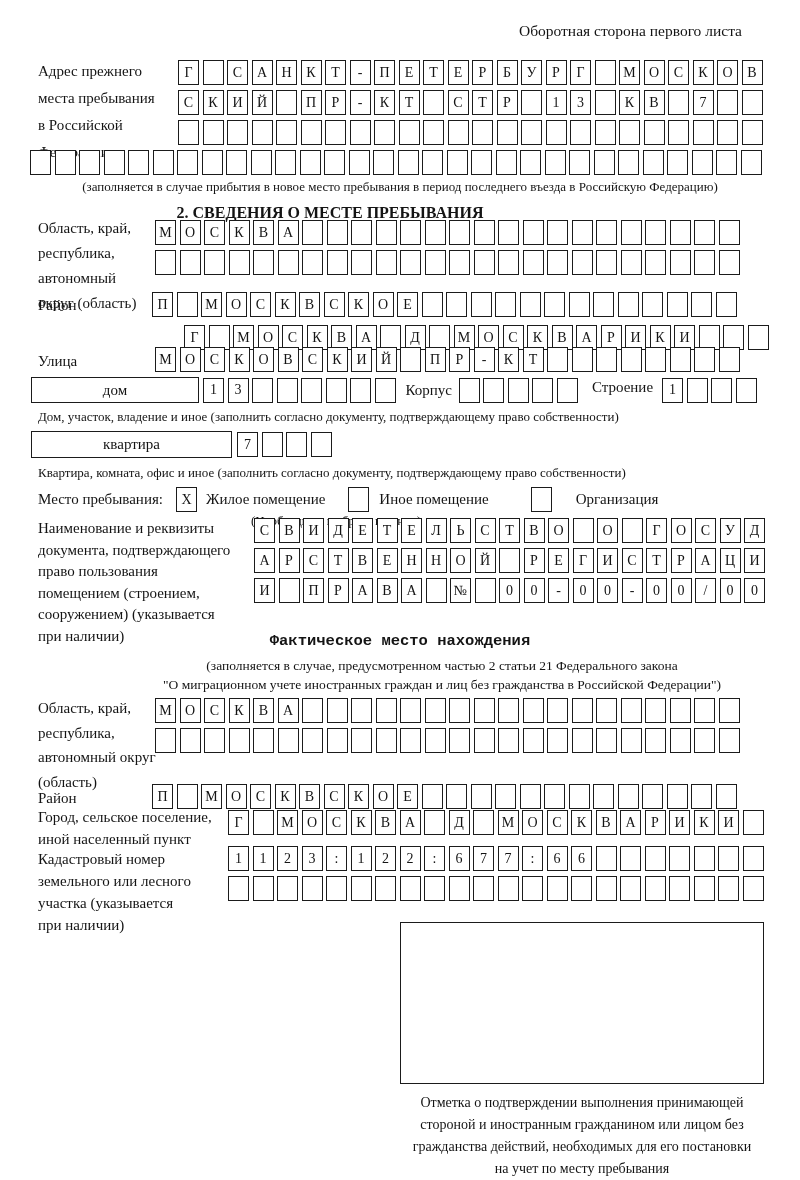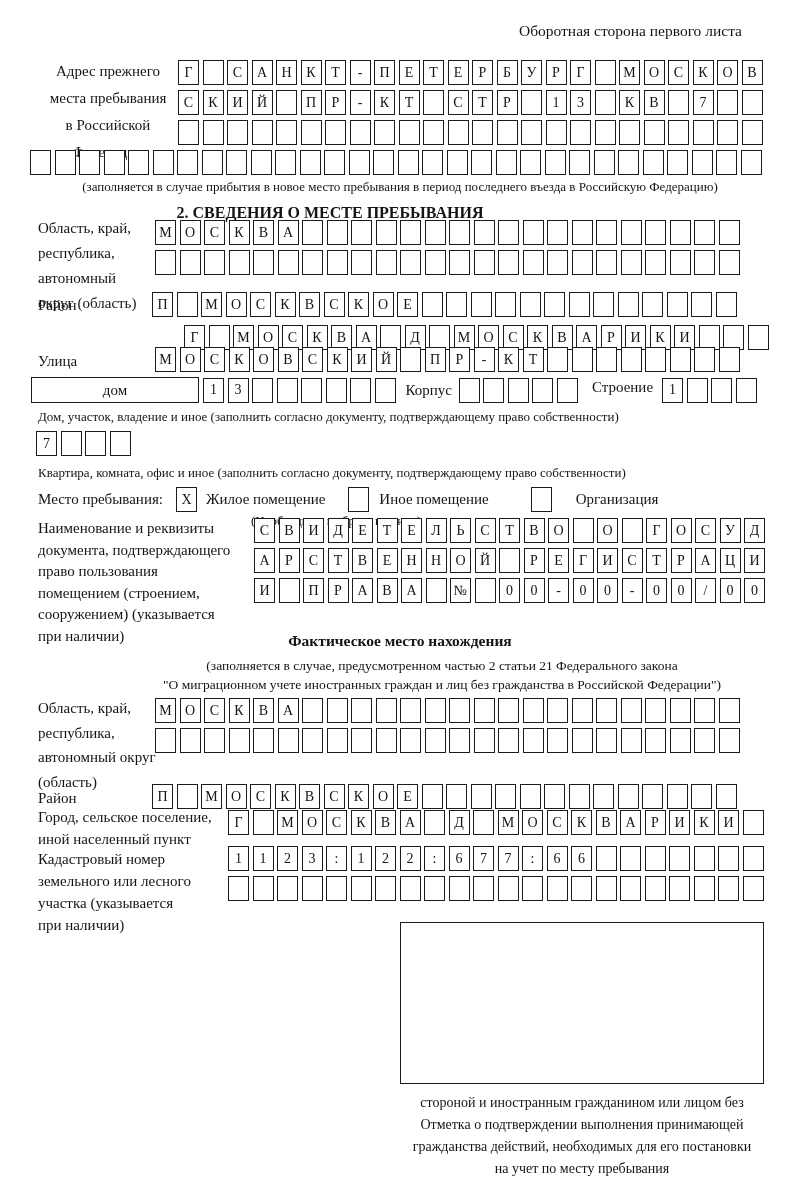--- a/index.html
+++ b/index.html
@@ -24,21 +24,21 @@
   .stamp{border:1.8px solid #1b1b1b;box-sizing:border-box;background:#fff;}
   .caption{font-size:14px;line-height:22px;}
 </style>
 </head>
 <body>
 
 <div class="page">
 
   <div class="abs lbl" style="top:18px;right:58px;font-size:15.5px;">Оборотная сторона первого листа</div>
 
-  <div class="abs lbl" style="top:58px;left:38px;width:140px;line-height:27px;text-align:center;">
+  <div class="abs lbl" style="top:58px;left:38px;width:140px;line-height:27px;">
       <div>Адрес прежнего</div>
       <div>места пребывания</div>
       <div>в Российской</div>
       <div>Федерации</div>
     </div>
   <div class="abs cells" style="top:60px;left:178px;">
       <div class="cell">Г</div>
       <div class="cell"></div>
       <div class="cell">С</div>
       <div class="cell">А</div>
@@ -317,20 +317,21 @@
     <div class="cells">
         <div class="cell">1</div>
         <div class="cell"></div>
         <div class="cell"></div>
         <div class="cell"></div>
       </div>
   </div>
   <div class="abs note" style="top:409px;left:38px;">Дом, участок, владение и иное (заполнить согласно документу, подтверждающему право собственности)</div>
 
   <div class="abs row-flex" style="top:431px;left:31px;">
+    <div class="wide-box" style="width:201px;height:27px;">квартира</div>
     <div class="cells" style="margin-left:5px;">
         <div class="cell">7</div>
         <div class="cell"></div>
         <div class="cell"></div>
         <div class="cell"></div>
       </div>
   </div>
   <div class="abs note" style="top:465px;left:38px;">Квартира, комната, офис и иное (заполнить согласно документу, подтверждающему право собственности)</div>
 
   <div class="abs row-flex" style="top:487px;left:38px;">
@@ -415,21 +416,21 @@
       <div class="cell">0</div>
       <div class="cell">0</div>
       <div class="cell">-</div>
       <div class="cell">0</div>
       <div class="cell">0</div>
       <div class="cell">/</div>
       <div class="cell">0</div>
       <div class="cell">0</div>
     </div>
 
-  <div class="abs title center" style="top:632px;left:0;width:800px;font-size:15.5px;">Фактическое место нахождения</div>
+  <div class="abs title center" style="top:632px;left:0;width:800px;font-size:15.5px;font-family:Liberation Mono, monospace;">Фактическое место нахождения</div>
   <div class="abs note center" style="top:656px;left:0;width:800px;line-height:19px;font-size:13.5px;padding-left:42px;">
       <div>(заполняется в случае, предусмотренном частью 2 статьи 21 Федерального закона</div>
       <div>"О миграционном учете иностранных граждан и лиц без гражданства в Российской Федерации")</div>
     </div>
 
   <div class="abs lbl" style="top:696px;left:38px;width:140px;line-height:24.5px;">
       <div>Область, край,</div>
       <div>республика,</div>
       <div>автономный округ</div>
       <div>(область)</div>
@@ -594,19 +595,19 @@
       <div class="cell"></div>
       <div class="cell"></div>
       <div class="cell"></div>
       <div class="cell"></div>
       <div class="cell"></div>
       <div class="cell"></div>
     </div>
 
   <div class="abs stamp" style="top:922px;left:400px;width:364px;height:162px;"></div>
   <div class="abs caption center" style="top:1092px;left:368px;width:428px;">
+      <div>Отметка о подтверждении выполнения принимающей</div>
       <div>стороной и иностранным гражданином или лицом без</div>
-      <div>Отметка о подтверждении выполнения принимающей</div>
       <div>гражданства действий, необходимых для его постановки</div>
       <div>на учет по месту пребывания</div>
     </div>
 
 </div>
 
 </body></html>

